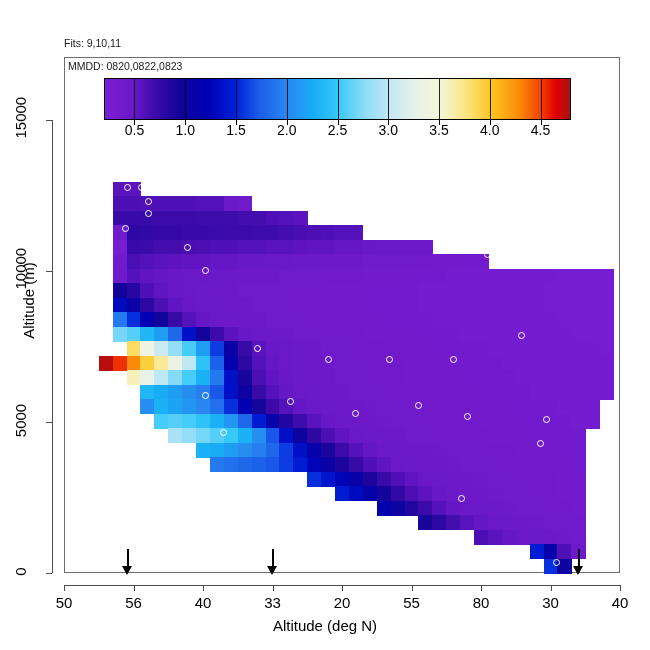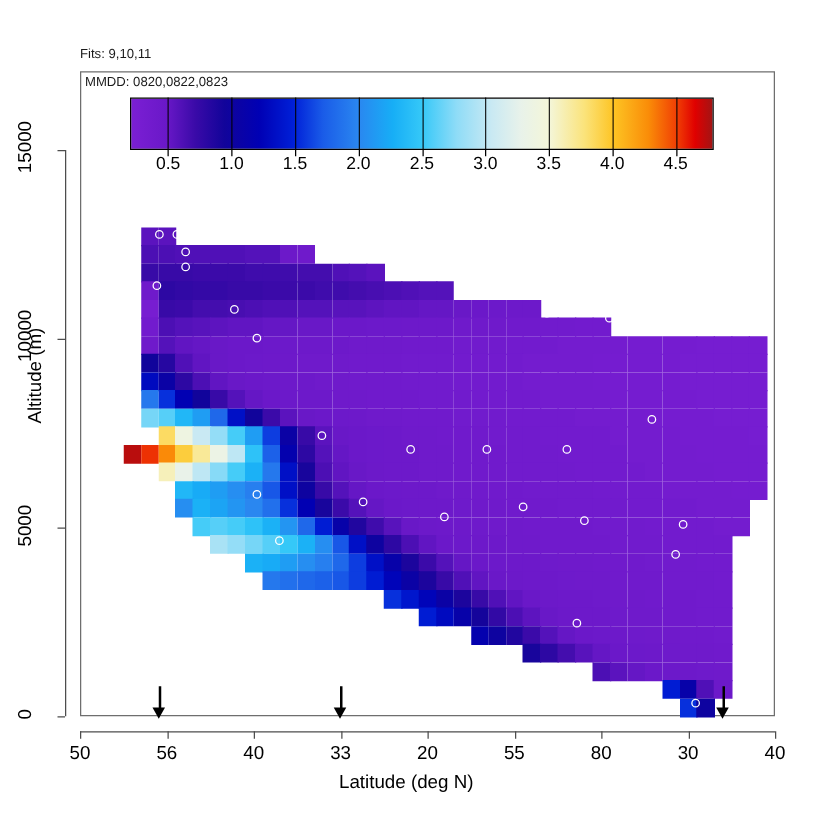--- a/index.html
+++ b/index.html
@@ -838,16 +838,16 @@
       <div class="arrow" style="left: 267px; top: 549px;">
         <div class="shaft"></div>
         <div class="head"></div>
       </div>
       <div class="arrow" style="left: 572.8px; top: 549px;">
         <div class="shaft"></div>
         <div class="head"></div>
       </div>
     </div>
 
-  <div class="xlabel">Latitude (deg N)</div>
+  <div class="xlabel">Altitude (deg N)</div>
   <div class="ylabel">Altitude (m)</div>
 
 </div>
 
 </body></html>

